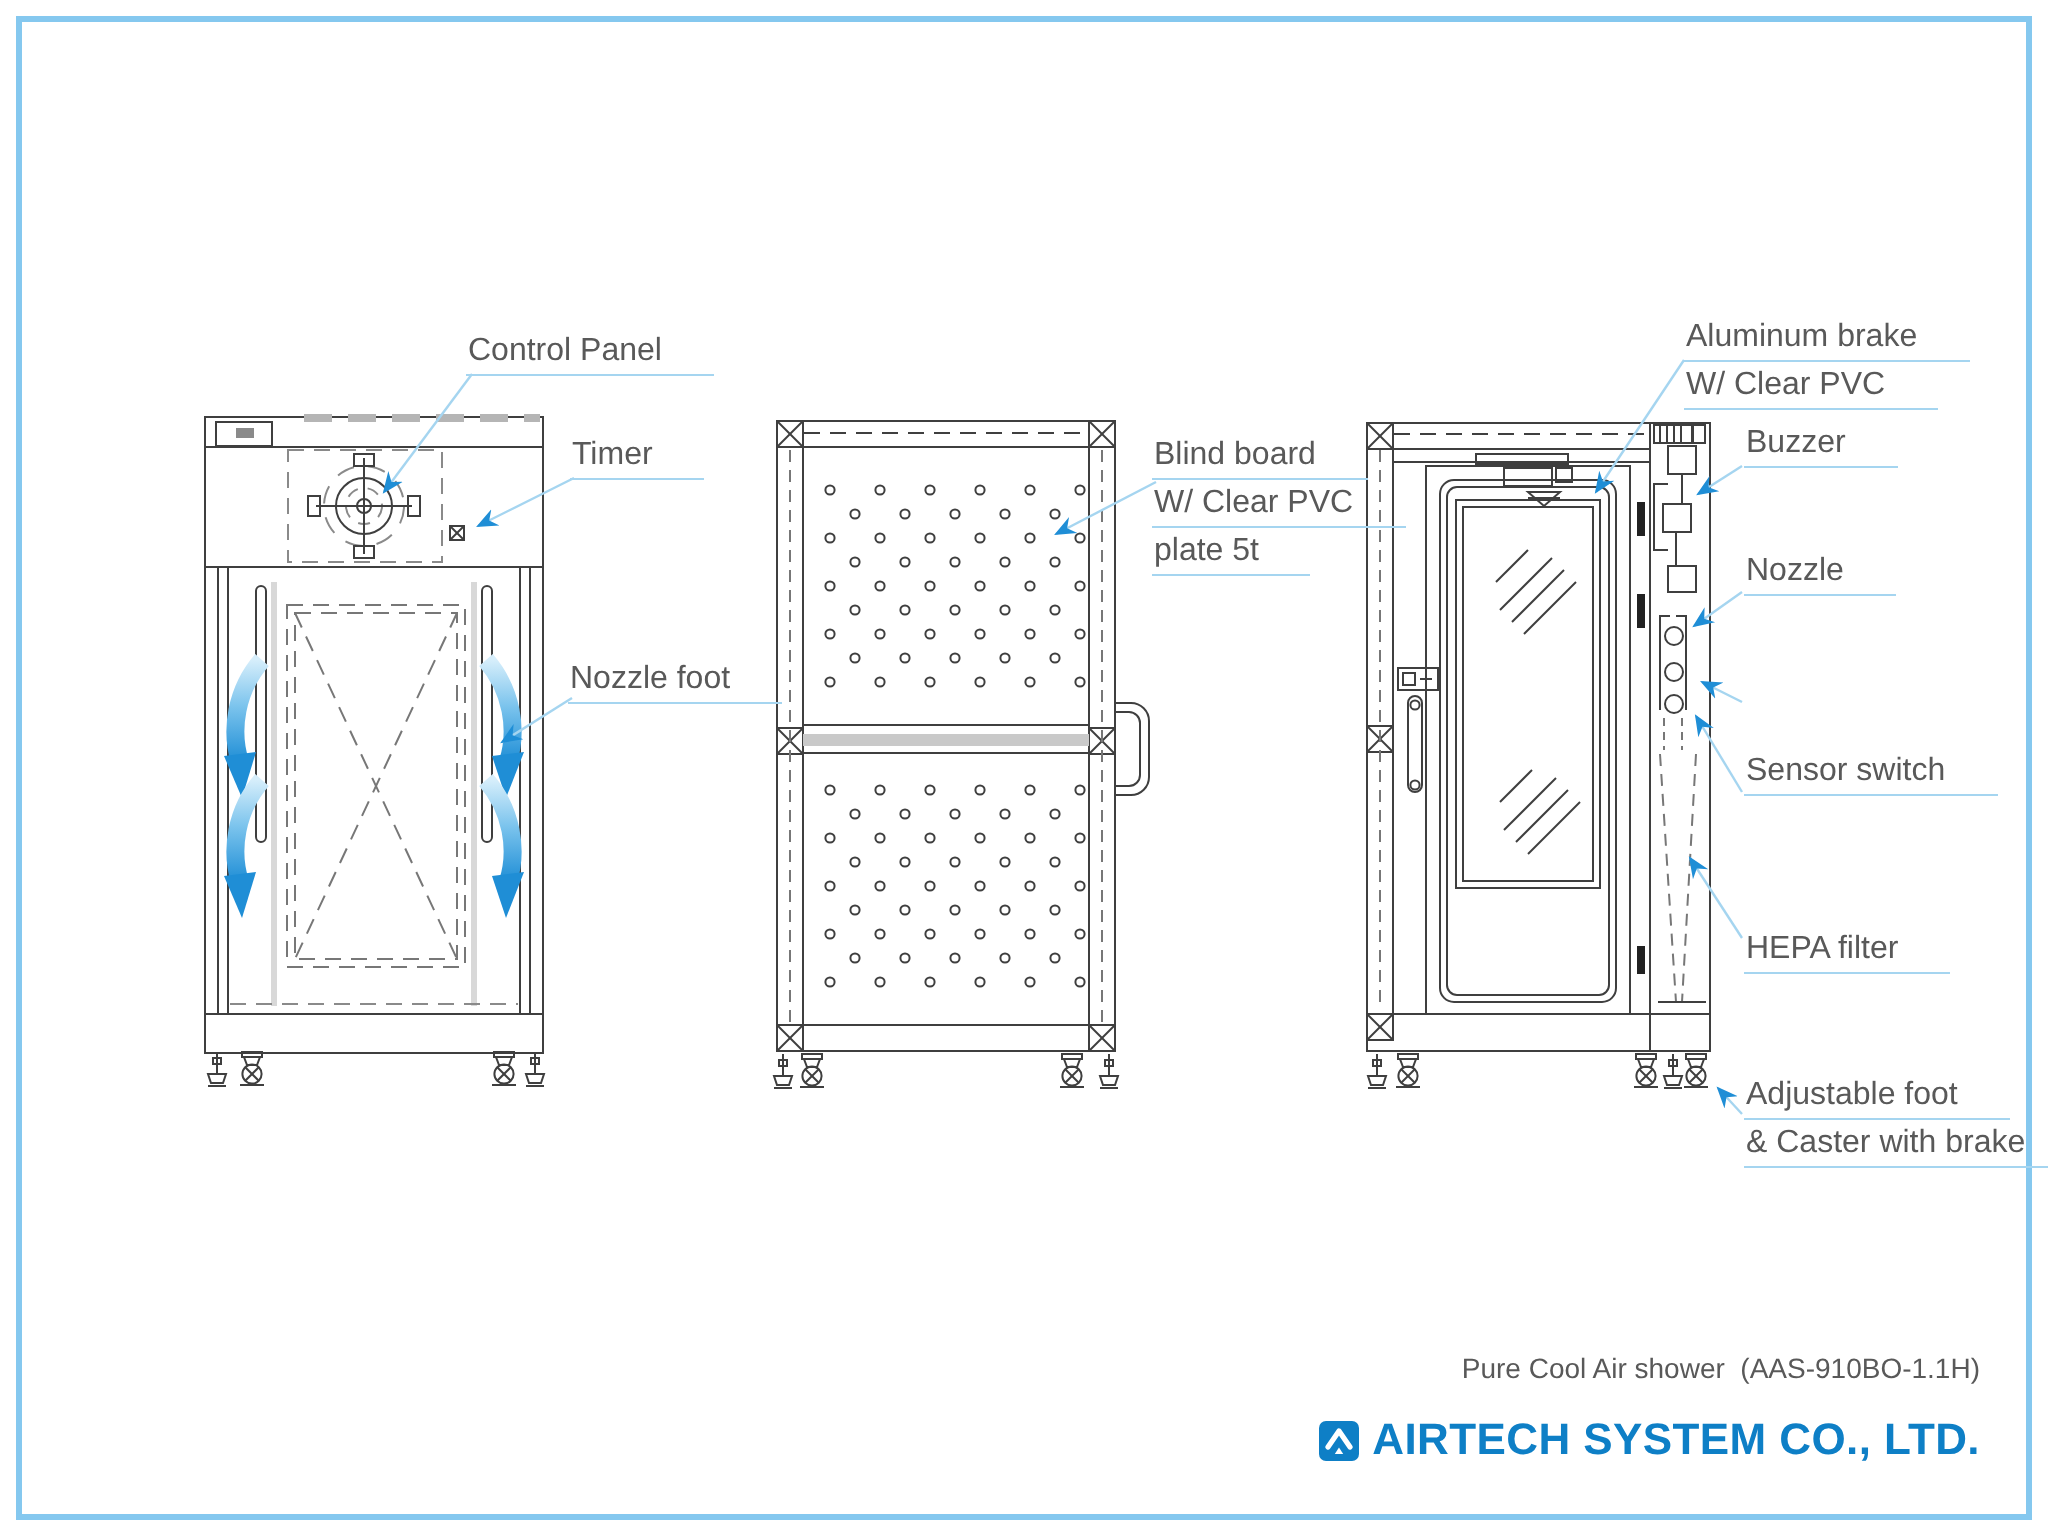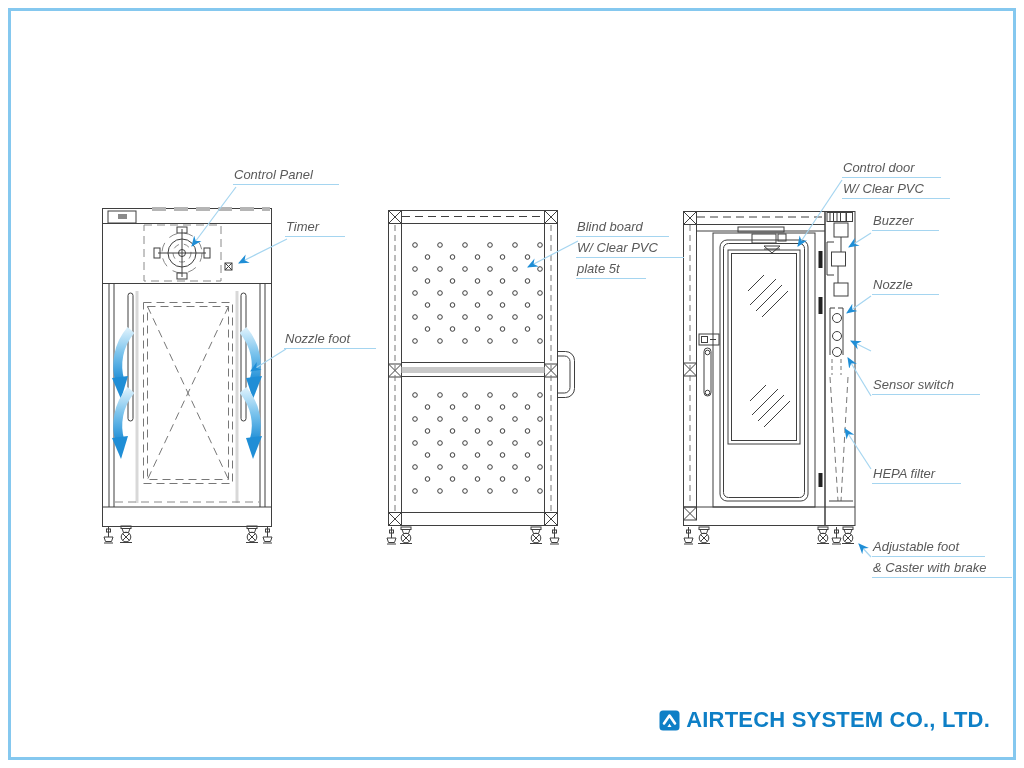--- a/index.html
+++ b/index.html
@@ -19,21 +19,21 @@
   .tech .thickdash{stroke:#b5b5b5;stroke-width:4;stroke-dasharray:14 8;}
   .tech .fdark{fill:#222;stroke:none;}
   .tech .fgray{fill:#c9c9c9;stroke:none;}
   .tech .fmid{fill:#8a8a8a;stroke:none;}
   .tech .air{stroke:url(#agrad1);stroke-width:9;fill:none;}
   .tech .airhead{fill:var(--airflow-dark,#1f8ed6);stroke:none;}
   
   #leaders{position:absolute;left:0;top:0;z-index:4;pointer-events:none;}
   #leaders line{stroke:var(--leader,#a5d5f0);stroke-width:1.2;}
   
-  .label{position:absolute;z-index:5;font-size:13px;line-height:1;color:var(--label-text,#595959);font-style:italic;}
+  .label{position:absolute;z-index:5;font-size:16px;line-height:1;color:var(--label-text,#595959);}
   .label .ln{display:block;width:max-content;padding:0 26px 3px 1px;margin-bottom:4px;
              border-bottom:1px solid var(--leader,#a5d5f0);}
   .label.tight .ln{margin-bottom:1px;}
   
   .product-title{position:absolute;top:676px;right:34px;z-index:5;font-size:14px;
                  color:var(--label-text,#595959);white-space:pre;}
   .logo-row{position:absolute;top:707px;right:34px;z-index:5;display:flex;align-items:center;gap:6px;}
   .logo-text{font-size:22px;font-weight:bold;color:var(--logo-blue,#0e7fc6);letter-spacing:.2px;white-space:pre;}
 </style>
 </head>
@@ -380,40 +380,41 @@
   </div>
   <div class="label" style="left:284px;top:332px">
     <span class="ln">Nozzle foot</span>
   </div>
   <div class="label" style="left:576px;top:220px">
     <span class="ln">Blind board</span>
     <span class="ln">W/ Clear PVC</span>
     <span class="ln">plate 5t</span>
   </div>
   <div class="label" style="left:842px;top:161px">
-    <span class="ln">Control door</span>
+    <span class="ln">Aluminum brake</span>
     <span class="ln">W/ Clear PVC</span>
   </div>
   <div class="label" style="left:872px;top:214px">
     <span class="ln">Buzzer</span>
   </div>
   <div class="label" style="left:872px;top:278px">
     <span class="ln">Nozzle</span>
   </div>
   <div class="label" style="left:872px;top:378px">
     <span class="ln">Sensor switch</span>
   </div>
   <div class="label" style="left:872px;top:467px">
     <span class="ln">HEPA filter</span>
   </div>
   <div class="label" style="left:872px;top:540px">
     <span class="ln">Adjustable foot</span>
     <span class="ln">&amp; Caster with brake</span>
   </div>
 
+  <div class="product-title">Pure Cool Air shower  (AAS-910BO-1.1H)</div>
   <div class="logo-row">
     <svg width="21" height="21" viewBox="0 0 21 21">
       <rect x="0.5" y="0.5" width="20" height="20" rx="3.5" style="fill:var(--logo-blue,#0e7fc6)"></rect>
       <path d="M5,13.5 L10.5,5.5 L16,13.5" style="fill:none;stroke:#fff;stroke-width:2.6;stroke-linecap:round;stroke-linejoin:round"></path>
       <polygon points="8.4,17 12.6,17 10.5,13.8" style="fill:#fff"></polygon>
     </svg>
     <span class="logo-text">AIRTECH SYSTEM CO., LTD.</span>
   </div>
 </div>
 

